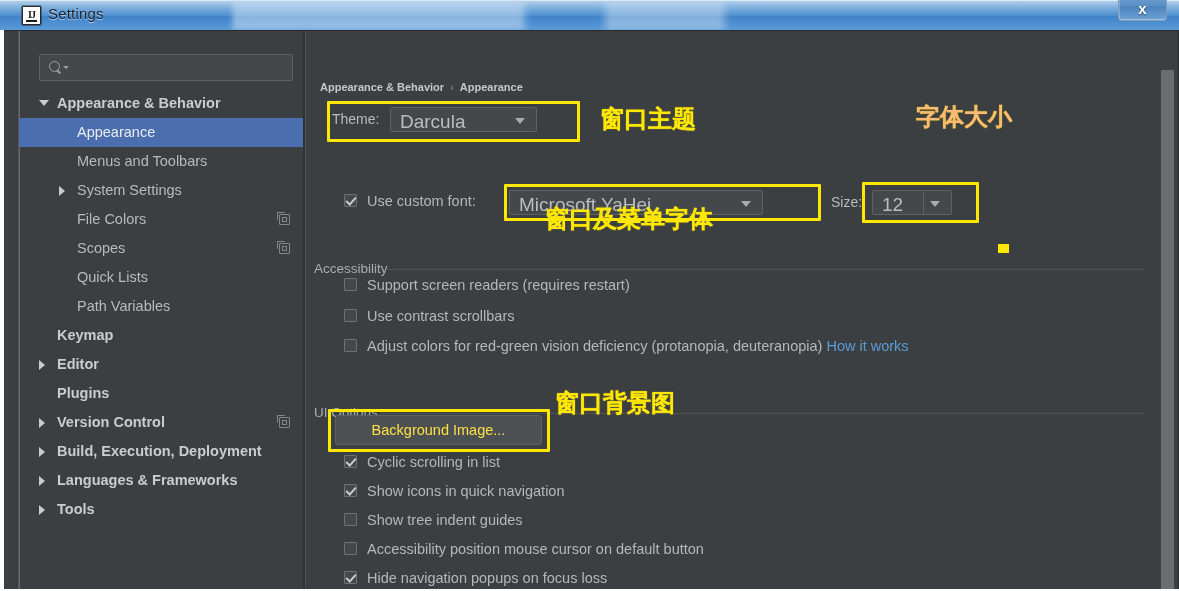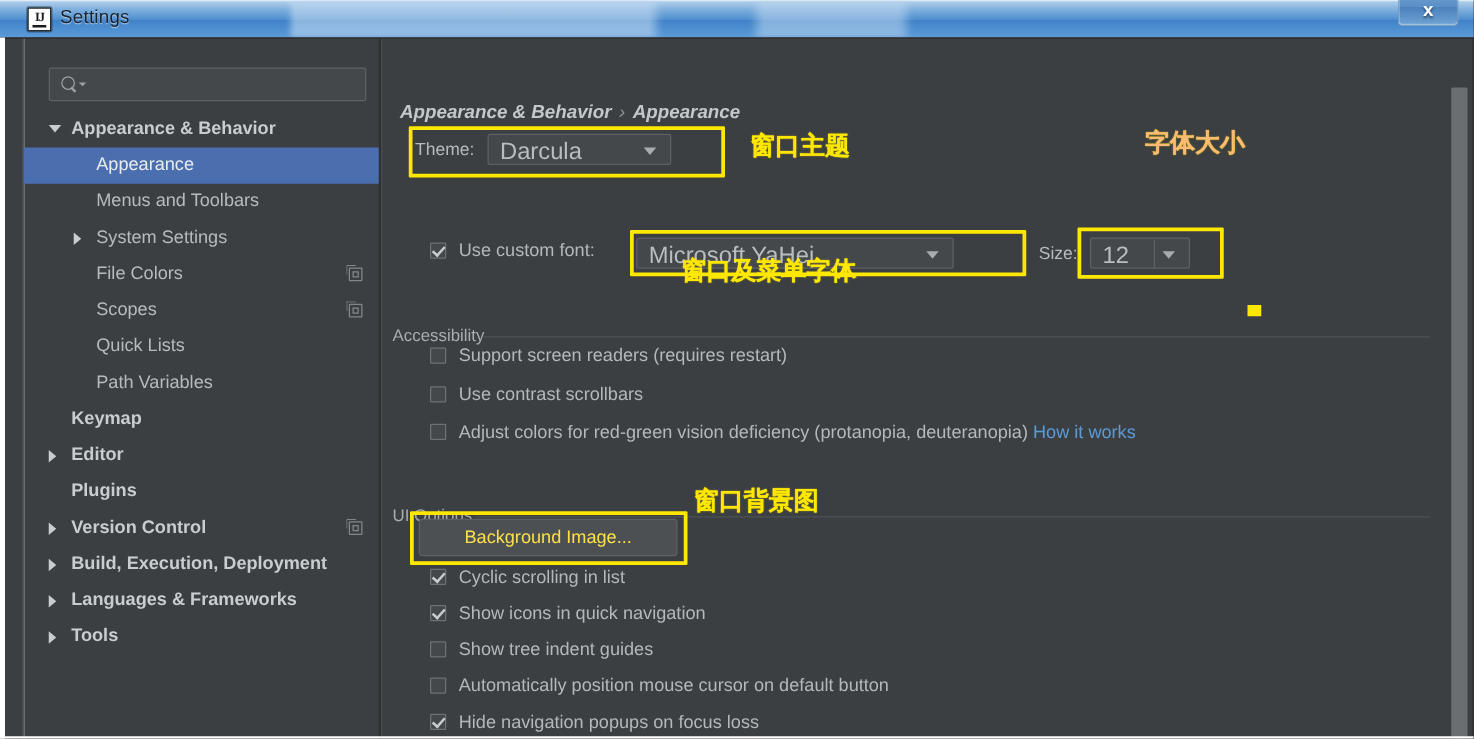--- a/index.html
+++ b/index.html
@@ -134,21 +134,21 @@
   .vdiv{position:absolute;left:303px;top:1px;width:2px;height:560px;background:#2f3133;}
   .vdiv2{position:absolute;left:305px;top:1px;width:1px;height:560px;background:#4e5254;}
 
   
   .main{
     position:absolute;left:306px;top:1px;width:851px;height:560px;
     background:#3c3f41;overflow:hidden;
   }
   .breadcrumb{
     position:absolute;left:14px;top:50px;
-    font-size:15px;font-weight:bold;color:#c4c8cb;white-space:nowrap;font-style:italic;
+    font-size:11px;font-weight:bold;color:#c4c8cb;white-space:nowrap;
   }
   .breadcrumb .sep{color:#8f9498;font-weight:normal;margin:0 6px;}
 
   .row-theme{position:absolute;left:26px;top:76px;height:30px;}
   .lbl{color:#b7bbbe;font-size:14px;}
 
   .combo{
     position:relative;display:inline-block;vertical-align:middle;
     background:#45484a;border:1px solid #5e6163;border-radius:2px;
     height:25px;box-sizing:border-box;
@@ -160,21 +160,21 @@
     position:absolute;right:11px;top:10px;width:0;height:0;
     border-left:5px solid transparent;border-right:5px solid transparent;
     border-top:6px solid #a7acaf;
   }
   .combo .divline{position:absolute;right:27px;top:1px;width:1px;height:23px;background:#5e6163;}
 
   .hl{
     position:absolute;border:3px solid #ffe800;box-sizing:border-box;border-radius:1px;
   }
   .ann{
-    position:absolute;color:#ffe800;font-weight:bold;font-size:20px;
+    position:absolute;color:#ffe800;font-weight:bold;font-size:24px;
     font-family:Liberation Sans, sans-serif;white-space:nowrap;
     text-shadow:0 0 1px #ffe800;
   }
   .dot{position:absolute;background:#ffe800;}
 
   .chk{
     position:absolute;width:13px;height:13px;box-sizing:border-box;
     border:1px solid #6d7174;background:#45484a;border-radius:1px;
   }
   .chk.on:after{
@@ -360,21 +360,21 @@
           <div class="cbrow" style="left: 38px; top: 453px;">
             <span class="chk on"></span>
             <span class="txt">Show icons in quick navigation</span>
           </div>
           <div class="cbrow" style="left: 38px; top: 482px;">
             <span class="chk"></span>
             <span class="txt">Show tree indent guides</span>
           </div>
           <div class="cbrow" style="left: 38px; top: 511px;">
             <span class="chk"></span>
-            <span class="txt">Automatically position mouse cursor on default button</span>
+            <span class="txt">Accessibility position mouse cursor on default button</span>
           </div>
           <div class="cbrow" style="left: 38px; top: 540px;">
             <span class="chk on"></span>
             <span class="txt">Hide navigation popups on focus loss</span>
           </div>
         </div>
 
       <div class="cbrow" style="left:38px;top:579px;opacity:.45;">
         
       </div>

